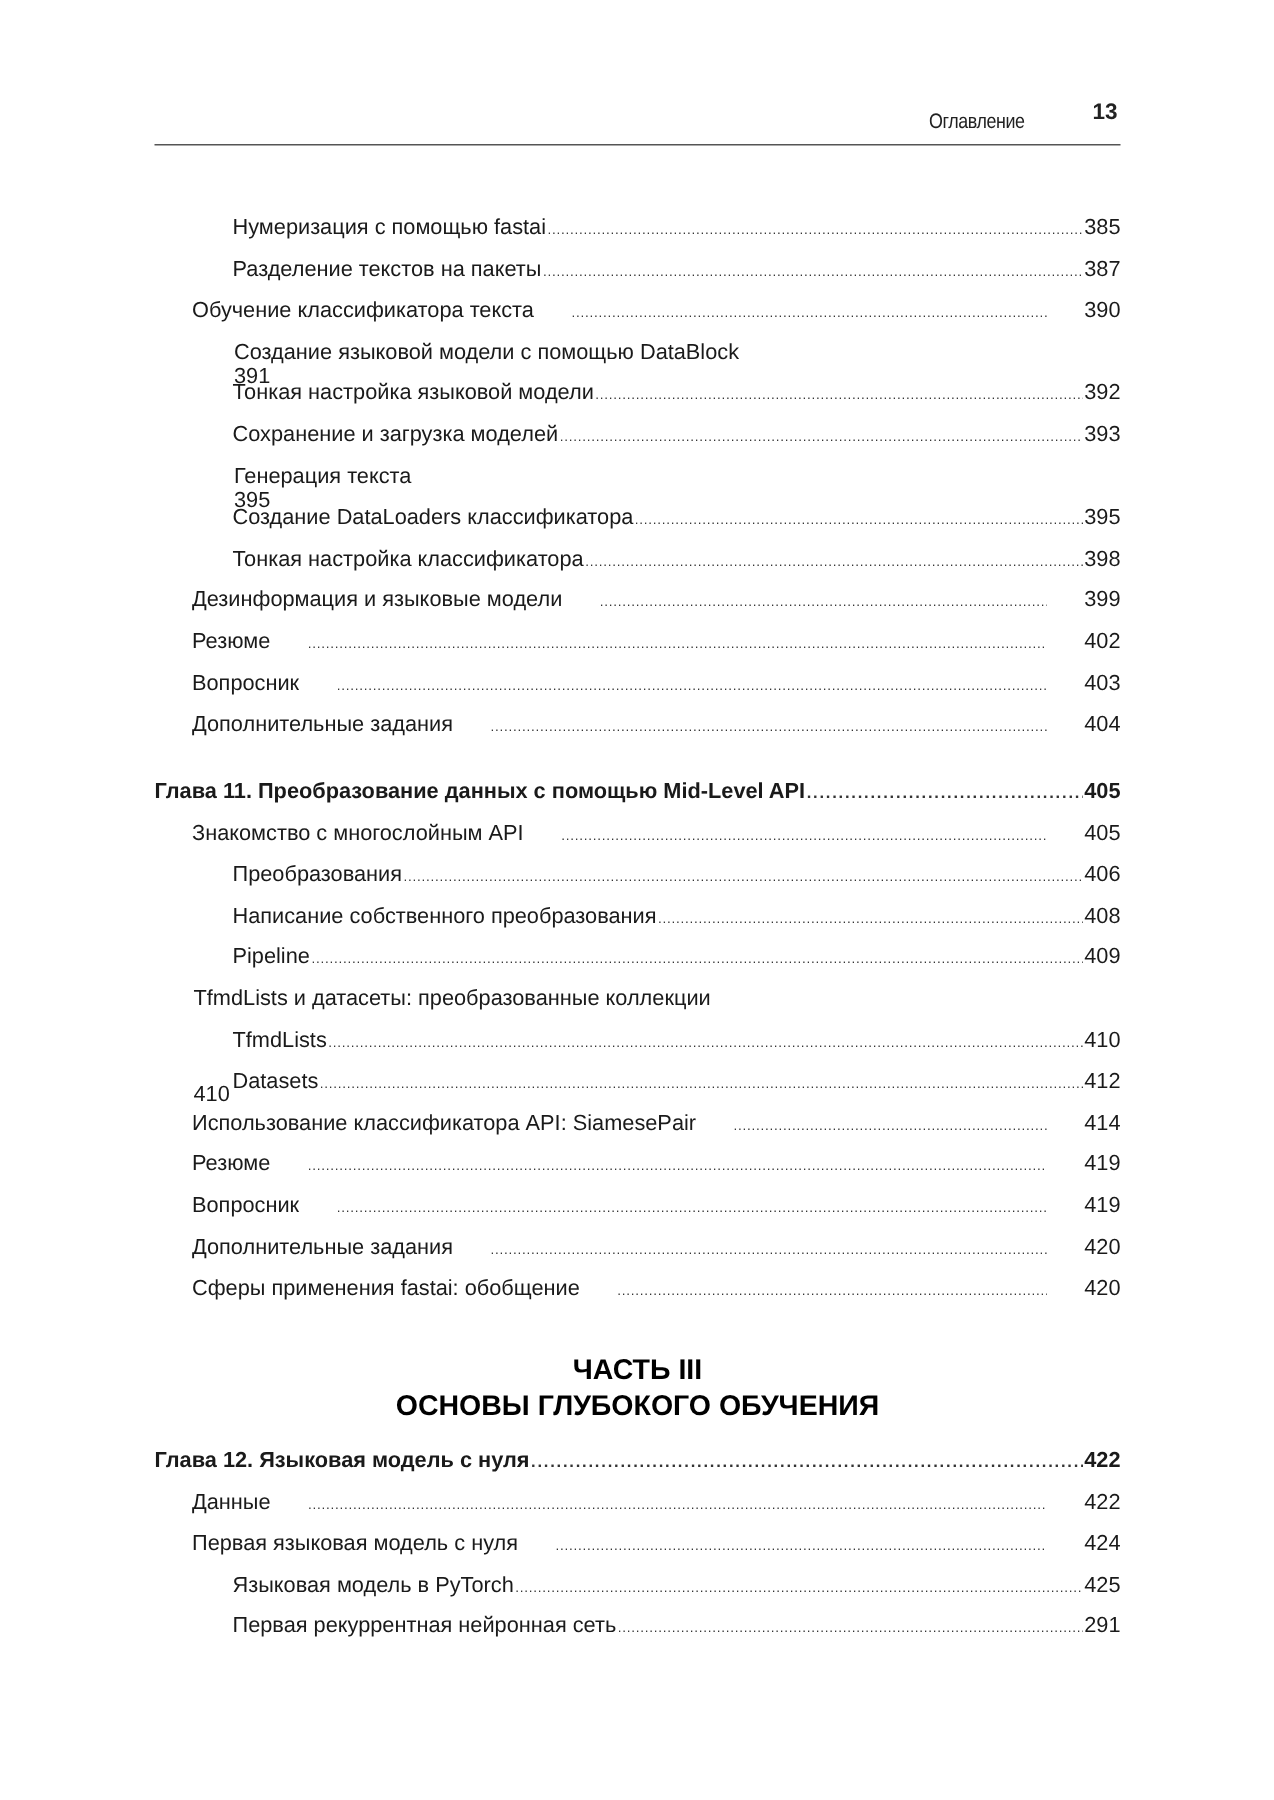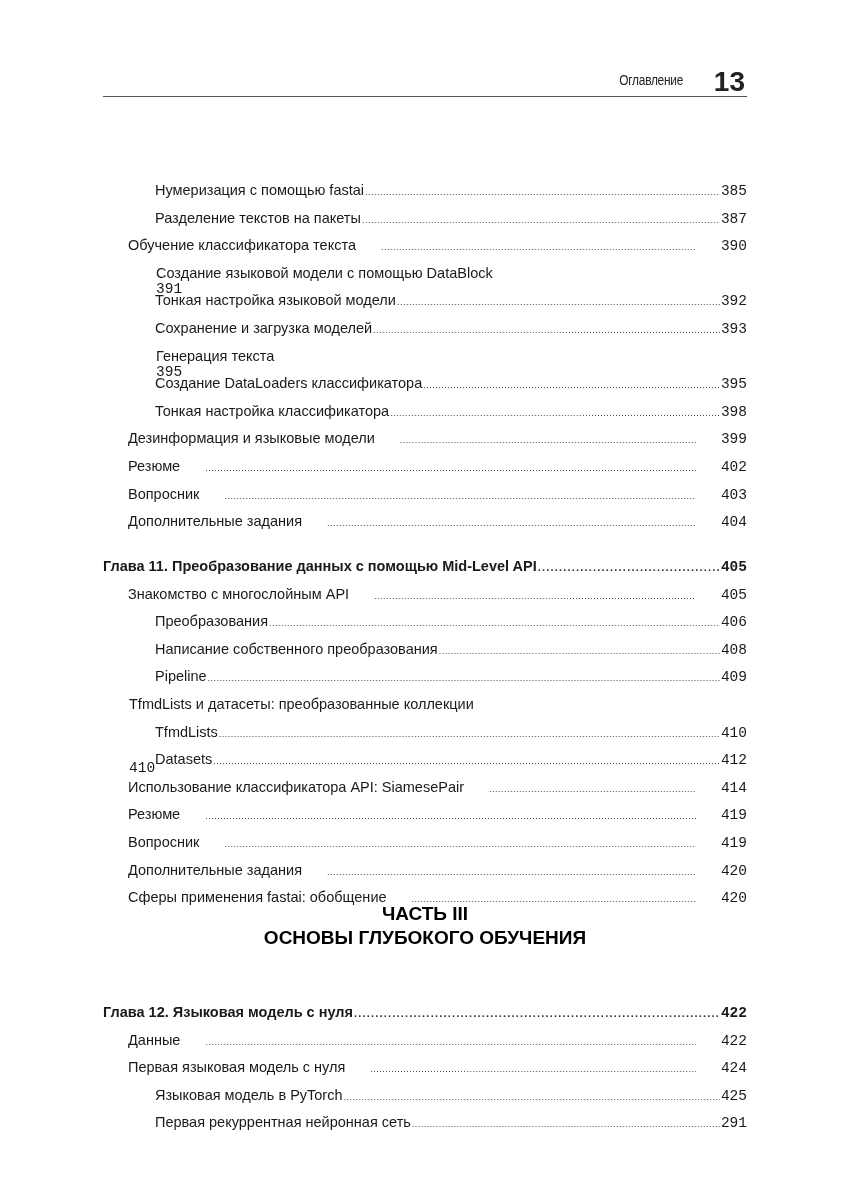--- a/index.html
+++ b/index.html
@@ -2,28 +2,28 @@
 <html><head>
 <meta charset="utf-8">
 <style>
   html, body { margin: 0; padding: 0; background: #ffffff; }
   body { width: 849px; height: 1200px; position: relative; overflow: hidden;
          font-family: "Liberation Sans", "DejaVu Sans", sans-serif; color: #1a1a1a; }
   .header { position: absolute; left: 103px; top: 62px; width: 644px; height: 34px;
             border-bottom: 1.3px solid #555; }
   .header .title { position: absolute; right: 64px; top: 10px; font-size: 14px;
                    font-family: "Liberation Sans", sans-serif; letter-spacing: -0.3px; transform: scaleX(0.85); transform-origin: right; color:#222; }
-  .header .pnum { position: absolute; right: 2px; top: 4px; font-size: 28px; font-weight: bold; color:#222; }
+  .header .pnum { position: absolute; right: 2px; top: 4px; font-size: 15px; font-weight: bold; color:#222; }
   .toc { position: absolute; left: 103px; top: 140px; width: 644px; }
   .row { position: absolute; left: 0; right: 0; height: 22px; display: flex; align-items: baseline;
-         font-size: 14.5px; white-space: nowrap; margin-top: 38px; }
+         font-size: 14.5px; white-space: nowrap; }
   .row .label { flex: 0 0 auto; }
   .row .dots { flex: 1 1 auto; overflow: hidden; margin: 0 1px; color:#333; }
   .row .dots::before { content: "................................................................................................................................................................................................................................................................................................"; letter-spacing: 0.5px; font-size: 9px; }
-  .row .page { flex: 0 0 auto; text-align: left; font-family: Liberation Mono, monospace; }
+  .row .page { flex: 0 0 auto; text-align: left; }
   .row.l1 { padding-left: 25px; gap: 24px; }
   .row.l2 { padding-left: 52px; }
   .row.chap { font-weight: bold; }
   .row.chap .dots::before { font-size: 11px; letter-spacing: 1.2px; }
   .part { position: absolute; left: 103px; width: 644px; text-align: center; font-weight: bold;
           font-size: 19px; line-height: 24px; color:#000000; }
 </style>
 </head>
 <body>
 

